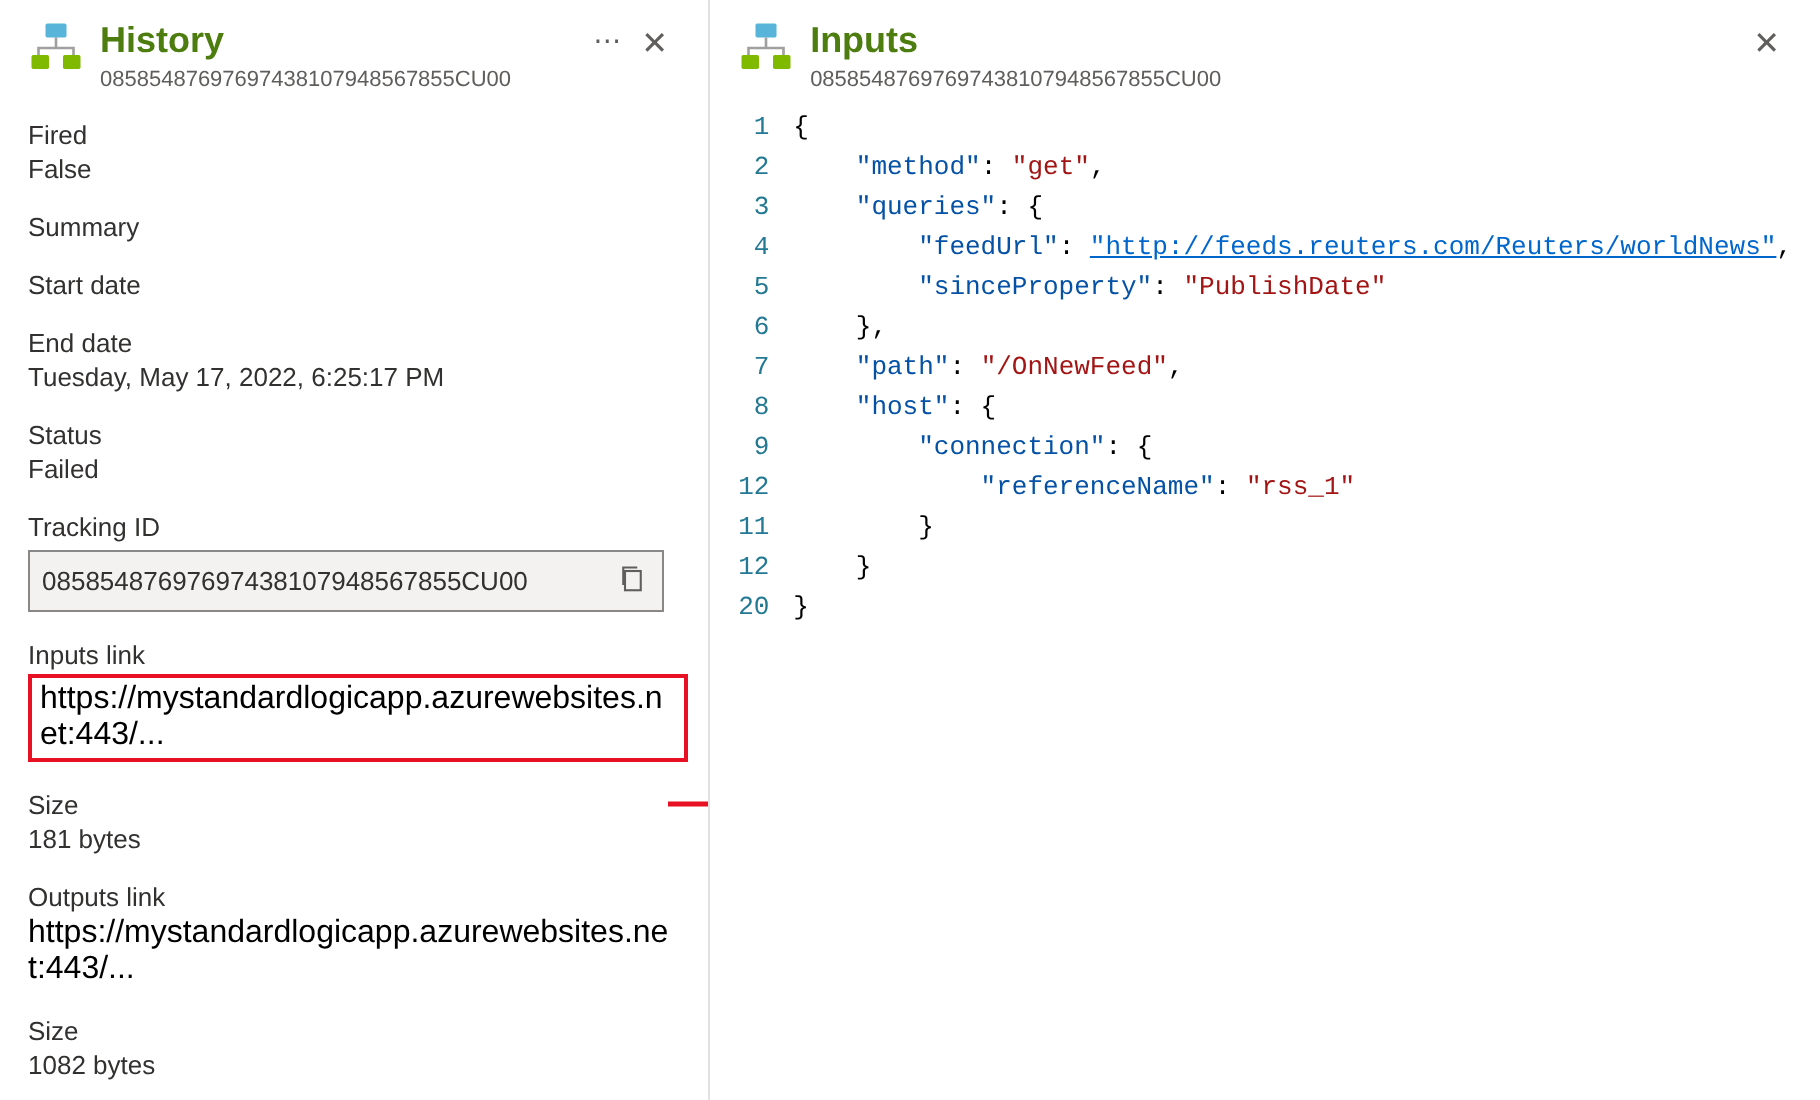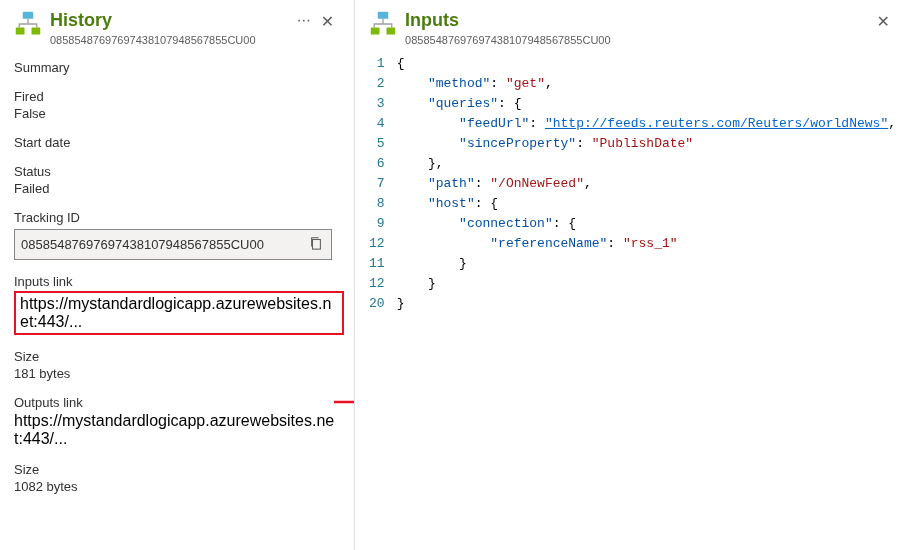--- a/index.html
+++ b/index.html
@@ -146,33 +146,35 @@
     </div>
     <div class="header-text">
       <div class="panel-title">History</div>
       <div class="panel-subtitle">08585487697697438107948567855CU00</div>
     </div>
     <div class="more-btn">⋯</div>
     <div class="close-btn">✕</div>
   </div>
 
   <div class="section">
-    <div class="section-label">Summary</div>
-  </div>
-
-  <div class="section">
     <div class="section-label">Fired</div>
     <div class="section-value">False</div>
   </div>
 
   <div class="section">
+    <div class="section-label">Summary</div>
+  </div>
+
+  <div class="section">
     <div class="section-label">Start date</div>
   </div>
 
   <div class="section">
+    <div class="section-label">End date</div>
+    <div class="section-value">Tuesday, May 17, 2022, 6:25:17 PM</div>
   </div>
 
   <div class="section">
     <div class="section-label">Status</div>
     <div class="section-value">Failed</div>
   </div>
 
   <div class="section">
     <div class="section-label">Tracking ID</div>
     <div class="tracking-box">

